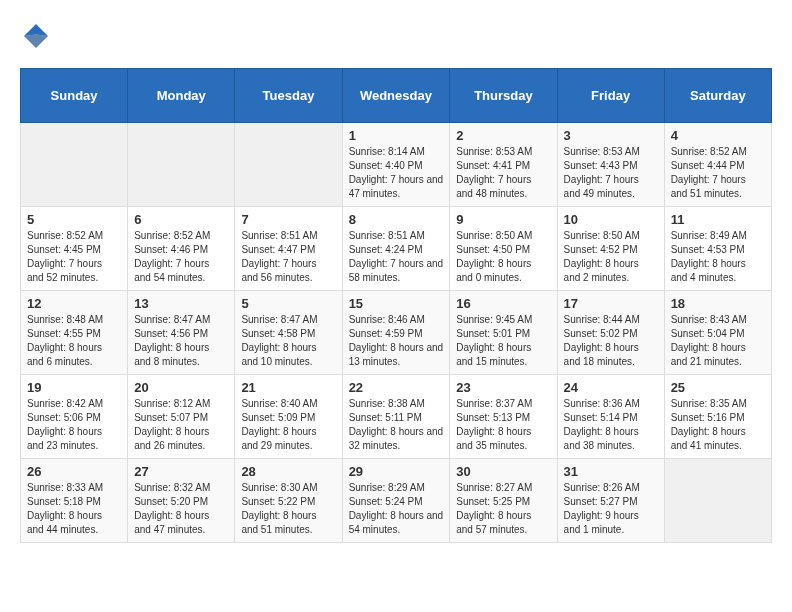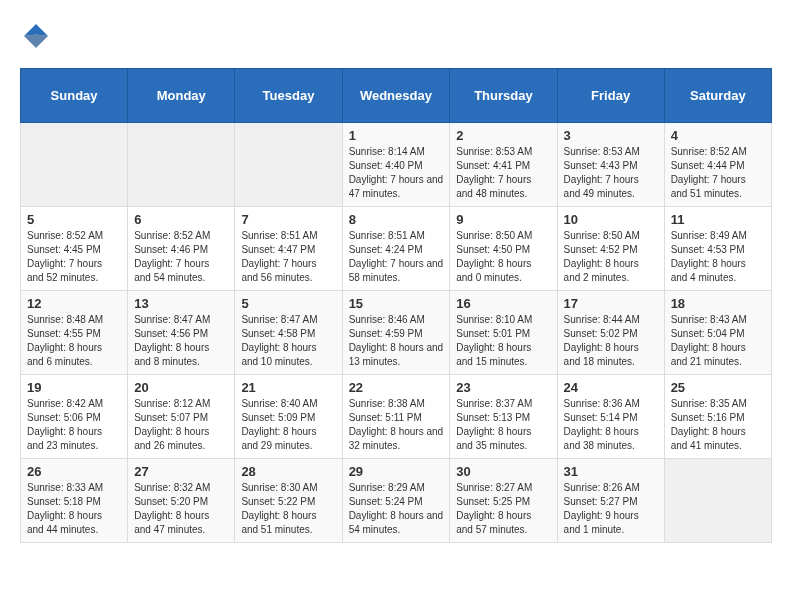--- a/index.html
+++ b/index.html
@@ -215,21 +215,21 @@
 Daylight: 8 hours and 10 minutes.</div>
         </td>
         <td>
           <span class="day-num">15</span>
           <div class="day-info">Sunrise: 8:46 AM
 Sunset: 4:59 PM
 Daylight: 8 hours and 13 minutes.</div>
         </td>
         <td>
           <span class="day-num">16</span>
-          <div class="day-info">Sunrise: 8:10 AM
+          <div class="day-info">Sunrise: 9:45 AM
 Sunset: 5:01 PM
 Daylight: 8 hours and 15 minutes.</div>
         </td>
         <td>
           <span class="day-num">17</span>
           <div class="day-info">Sunrise: 8:44 AM
 Sunset: 5:02 PM
 Daylight: 8 hours and 18 minutes.</div>
         </td>
         <td>

